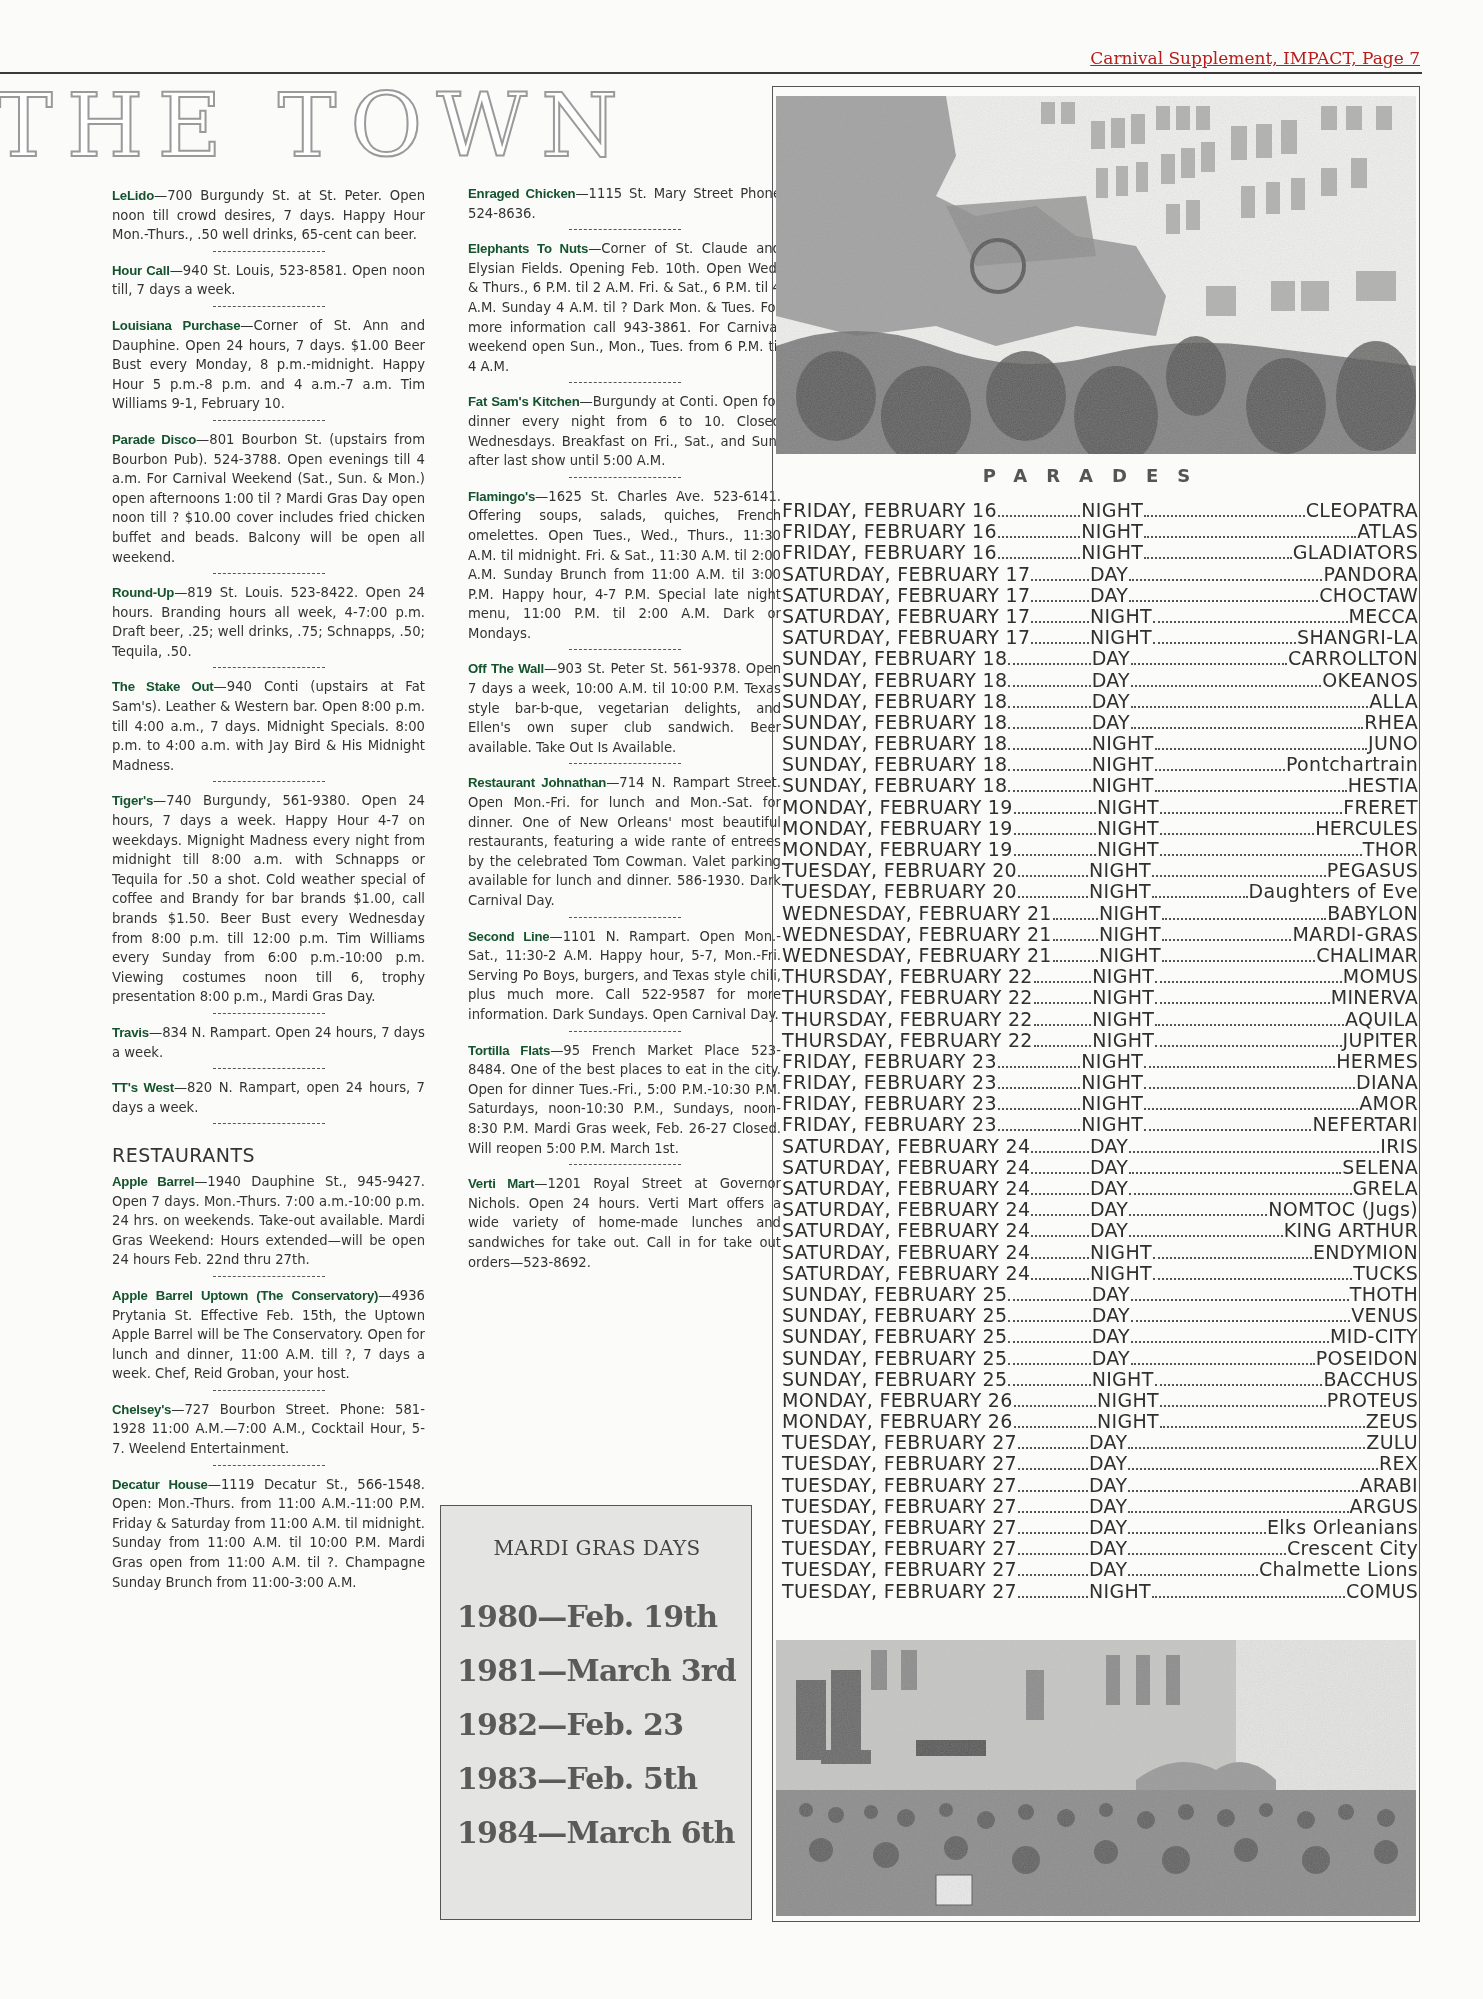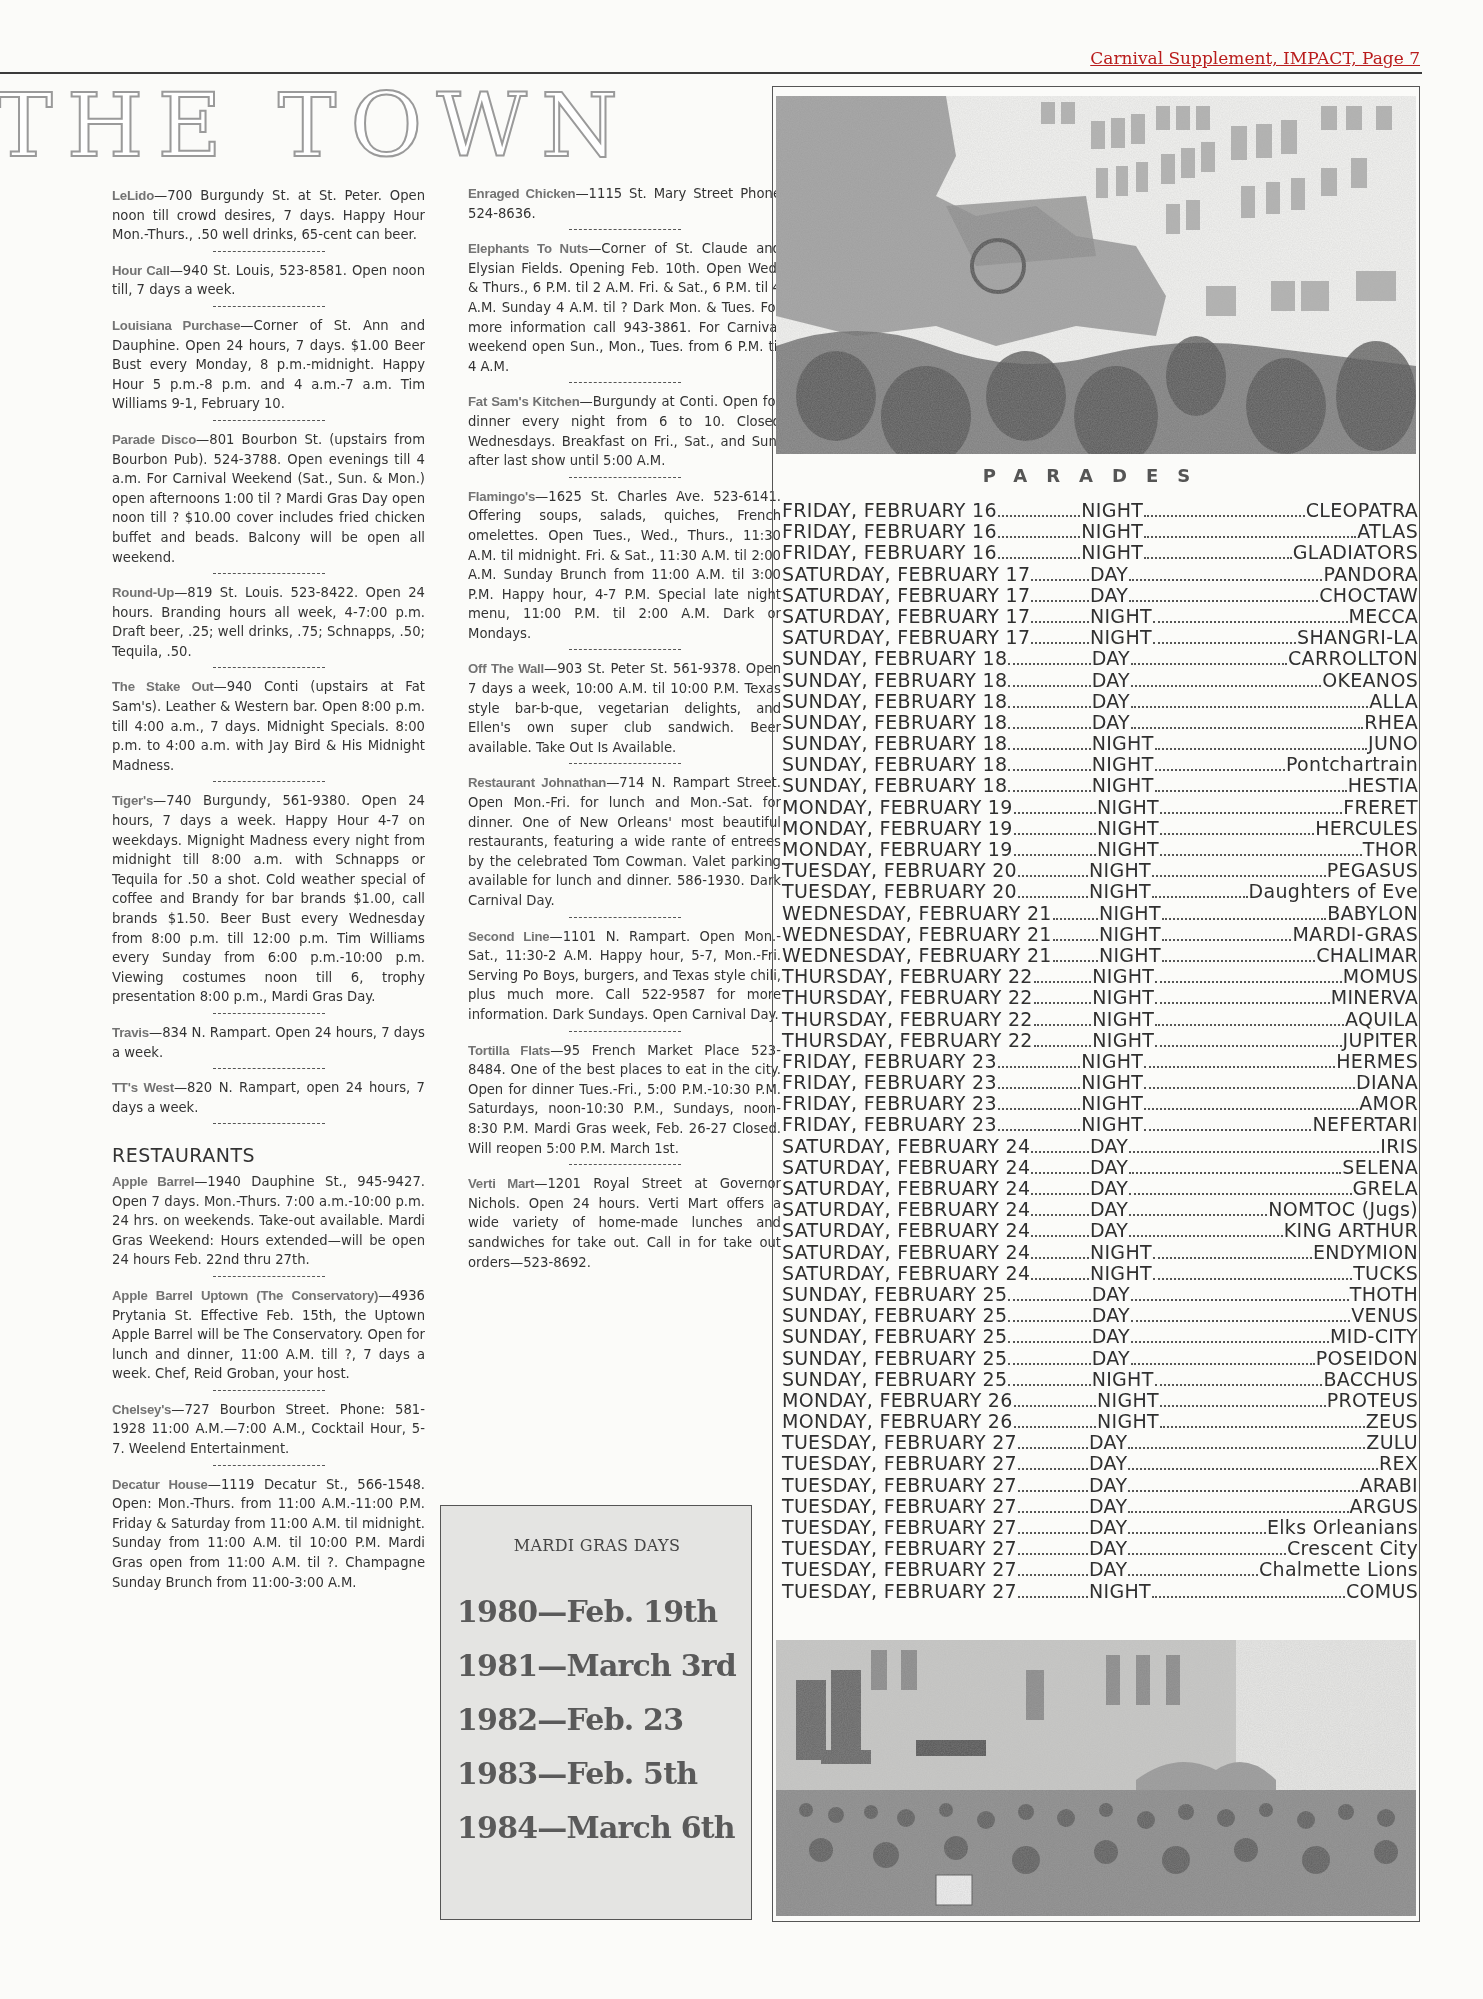--- a/index.html
+++ b/index.html
@@ -14,27 +14,27 @@
     font-size: 88px; letter-spacing: 14px; color: #fff;
     -webkit-text-stroke: 2px #9a9a9a; text-shadow: 0 0 0 #bbb; line-height: 1; }
 
   .col { position: absolute; font-family: "DejaVu Sans", sans-serif; font-size: 13.2px;
     line-height: 19.6px; color: #333; text-align: justify; }
   .col-1 { left: 112px; top: 186px; width: 313px; }
   .col-2 { left: 468px; top: 184px; width: 313px; }
 
   .entry { margin-bottom: 4px; }
   .entry .name { font-family: "Liberation Sans", sans-serif; font-weight: bold; font-stretch: condensed;
-    letter-spacing: -0.2px; color: #737373; }
+    letter-spacing: -0.2px; color: #14532d; }
   .sep { width: 112px; margin: 6px auto 9px auto; border-top: 1px dashed #555; height: 1px; }
   .section-head { font-size: 19px; letter-spacing: 0.5px; margin: 22px 0 6px 0; color: #333; }
 
   .mg-box { position: absolute; left: 440px; top: 1505px; width: 312px; height: 415px;
     border: 1px solid #555; background: #e4e4e2; padding: 30px 14px 0 16px; }
-  .mg-title { font-family: "DejaVu Serif", serif; font-size: 16px; text-align: center; color: #444;
+  .mg-title { font-family: "DejaVu Serif", serif; font-size: 20px; text-align: center; color: #444;
     margin-bottom: 30px; letter-spacing: 0.3px; }
   .mg-line { font-family: "DejaVu Serif", serif; font-weight: bold; font-size: 30px;
     color: #5a5a5a; line-height: 54px; white-space: nowrap; letter-spacing: -0.8px; }
 
   .right-panel { position: absolute; left: 772px; top: 86px; width: 648px; height: 1836px;
     border: 1px solid #555; }
   .photo { position: absolute; overflow: hidden; }
   .photo-top { left: 776px; top: 96px; width: 640px; height: 358px; }
   .photo-bottom { left: 776px; top: 1640px; width: 640px; height: 276px; }
 

